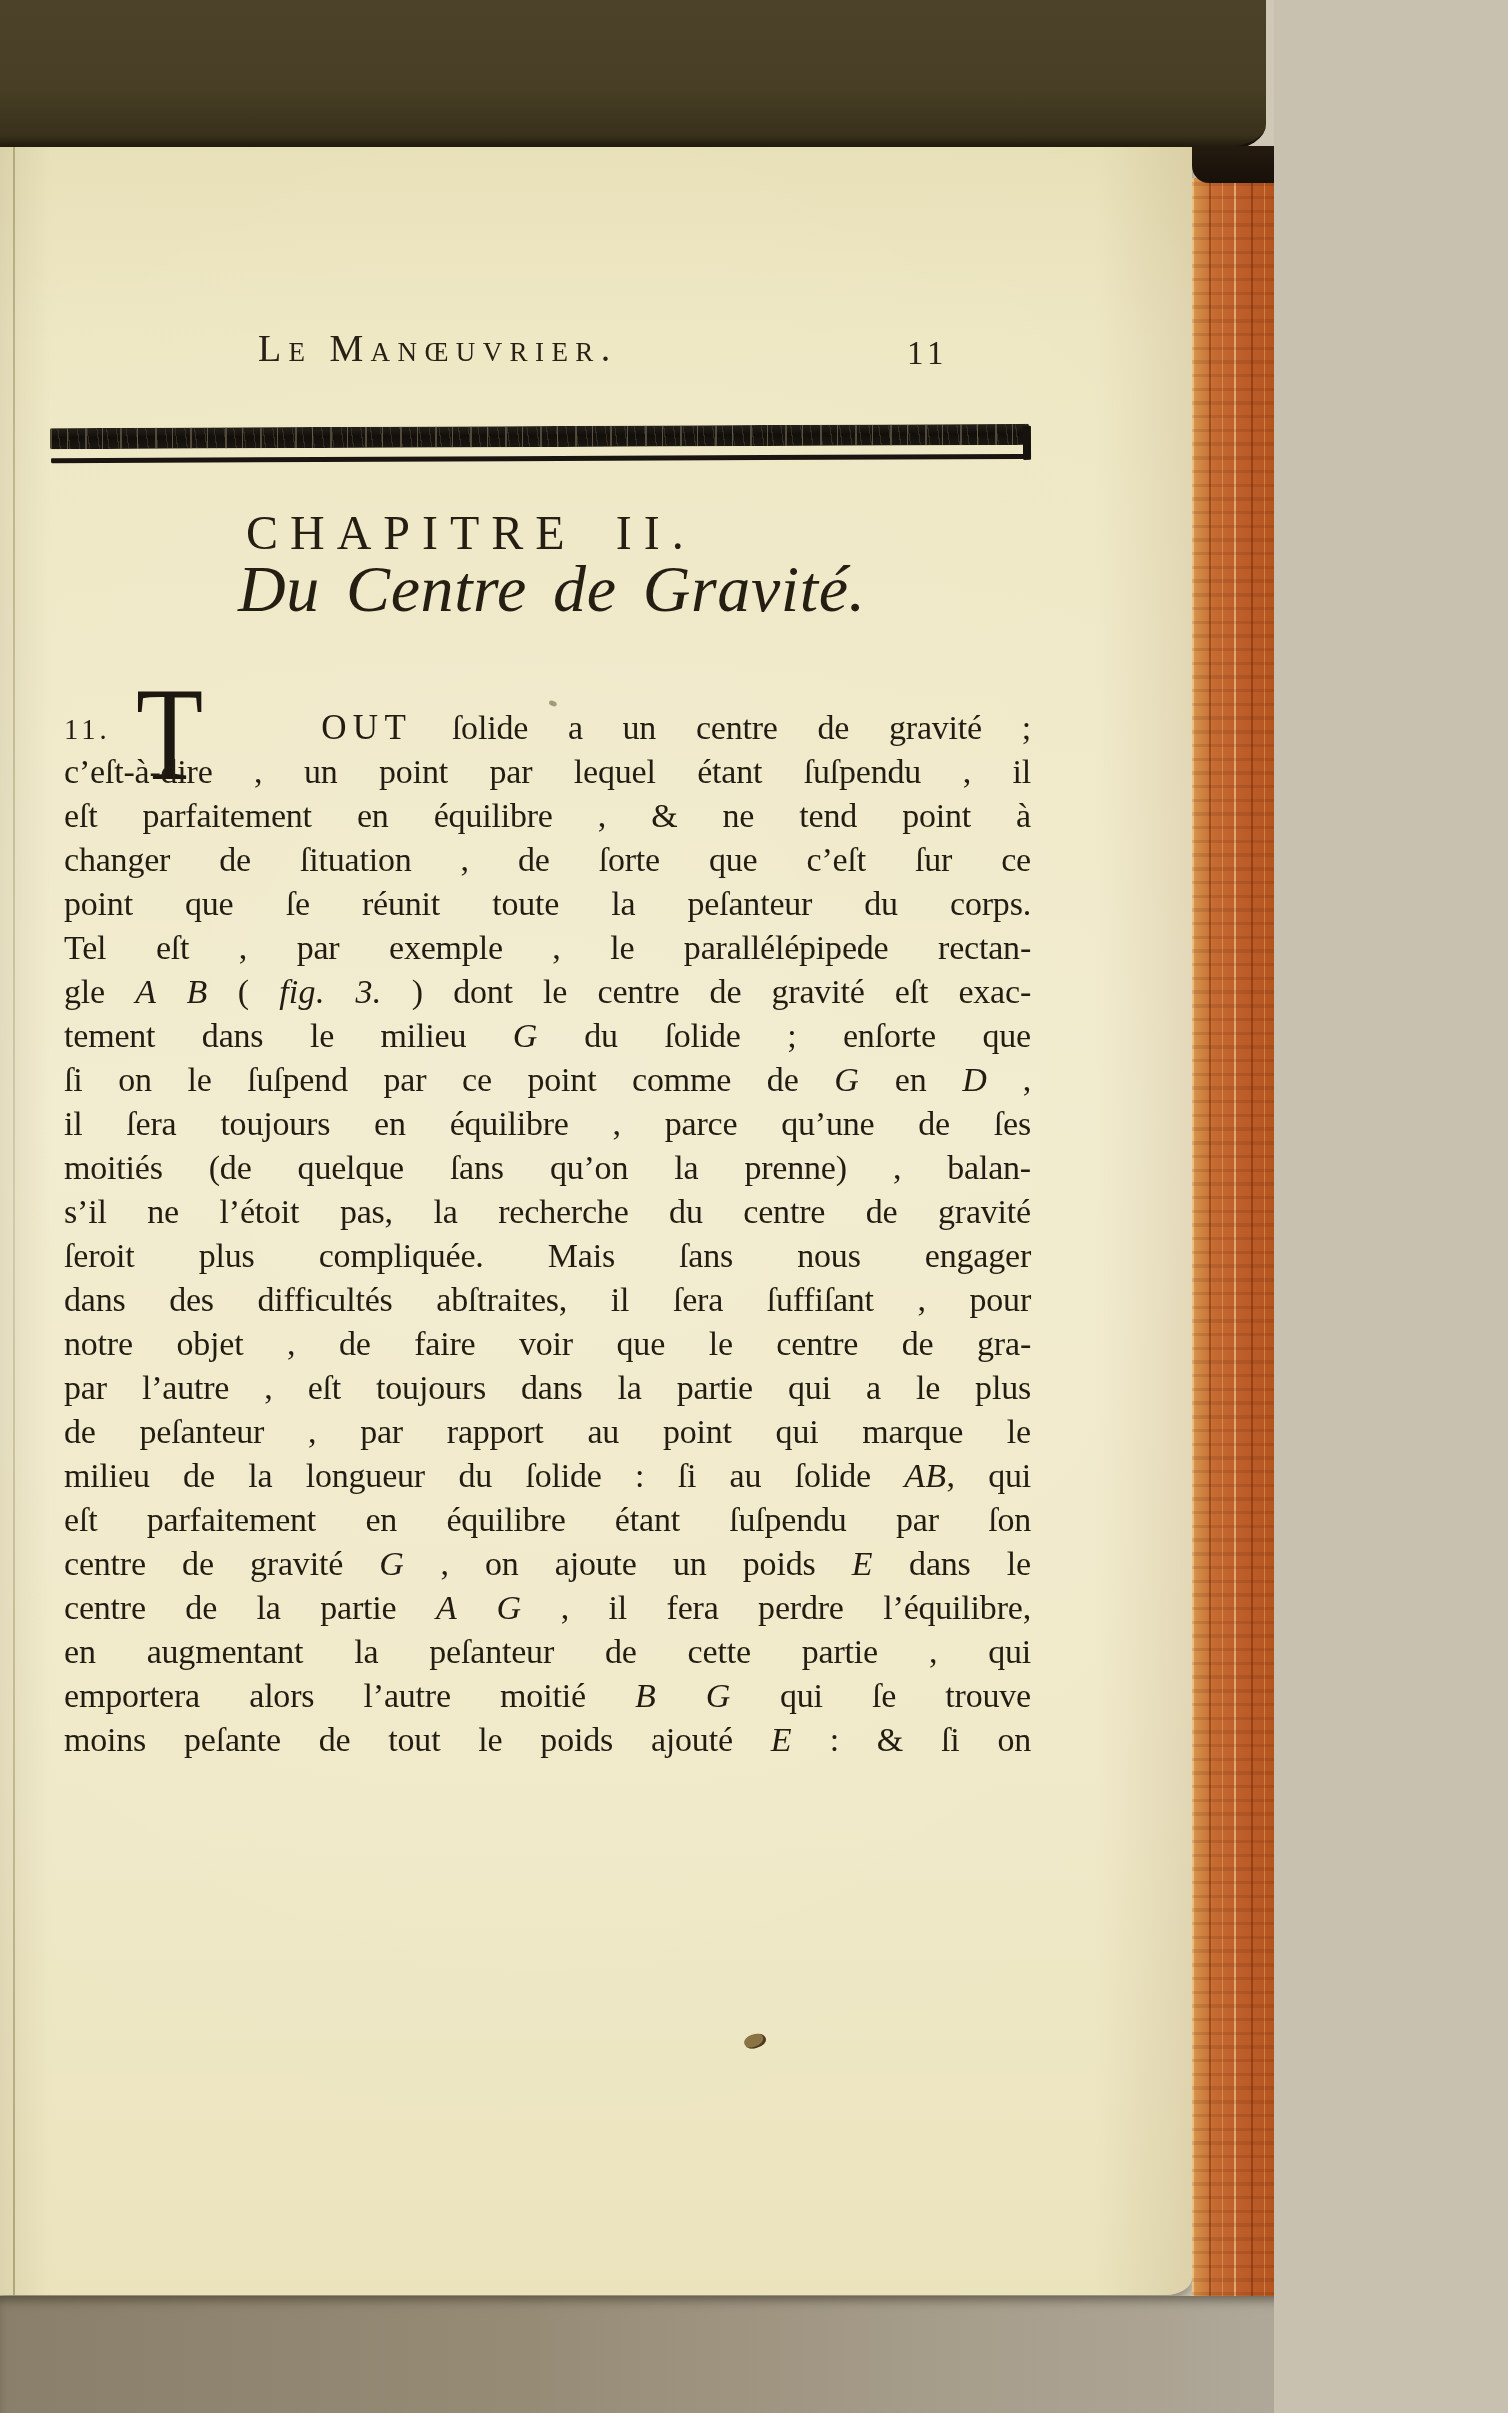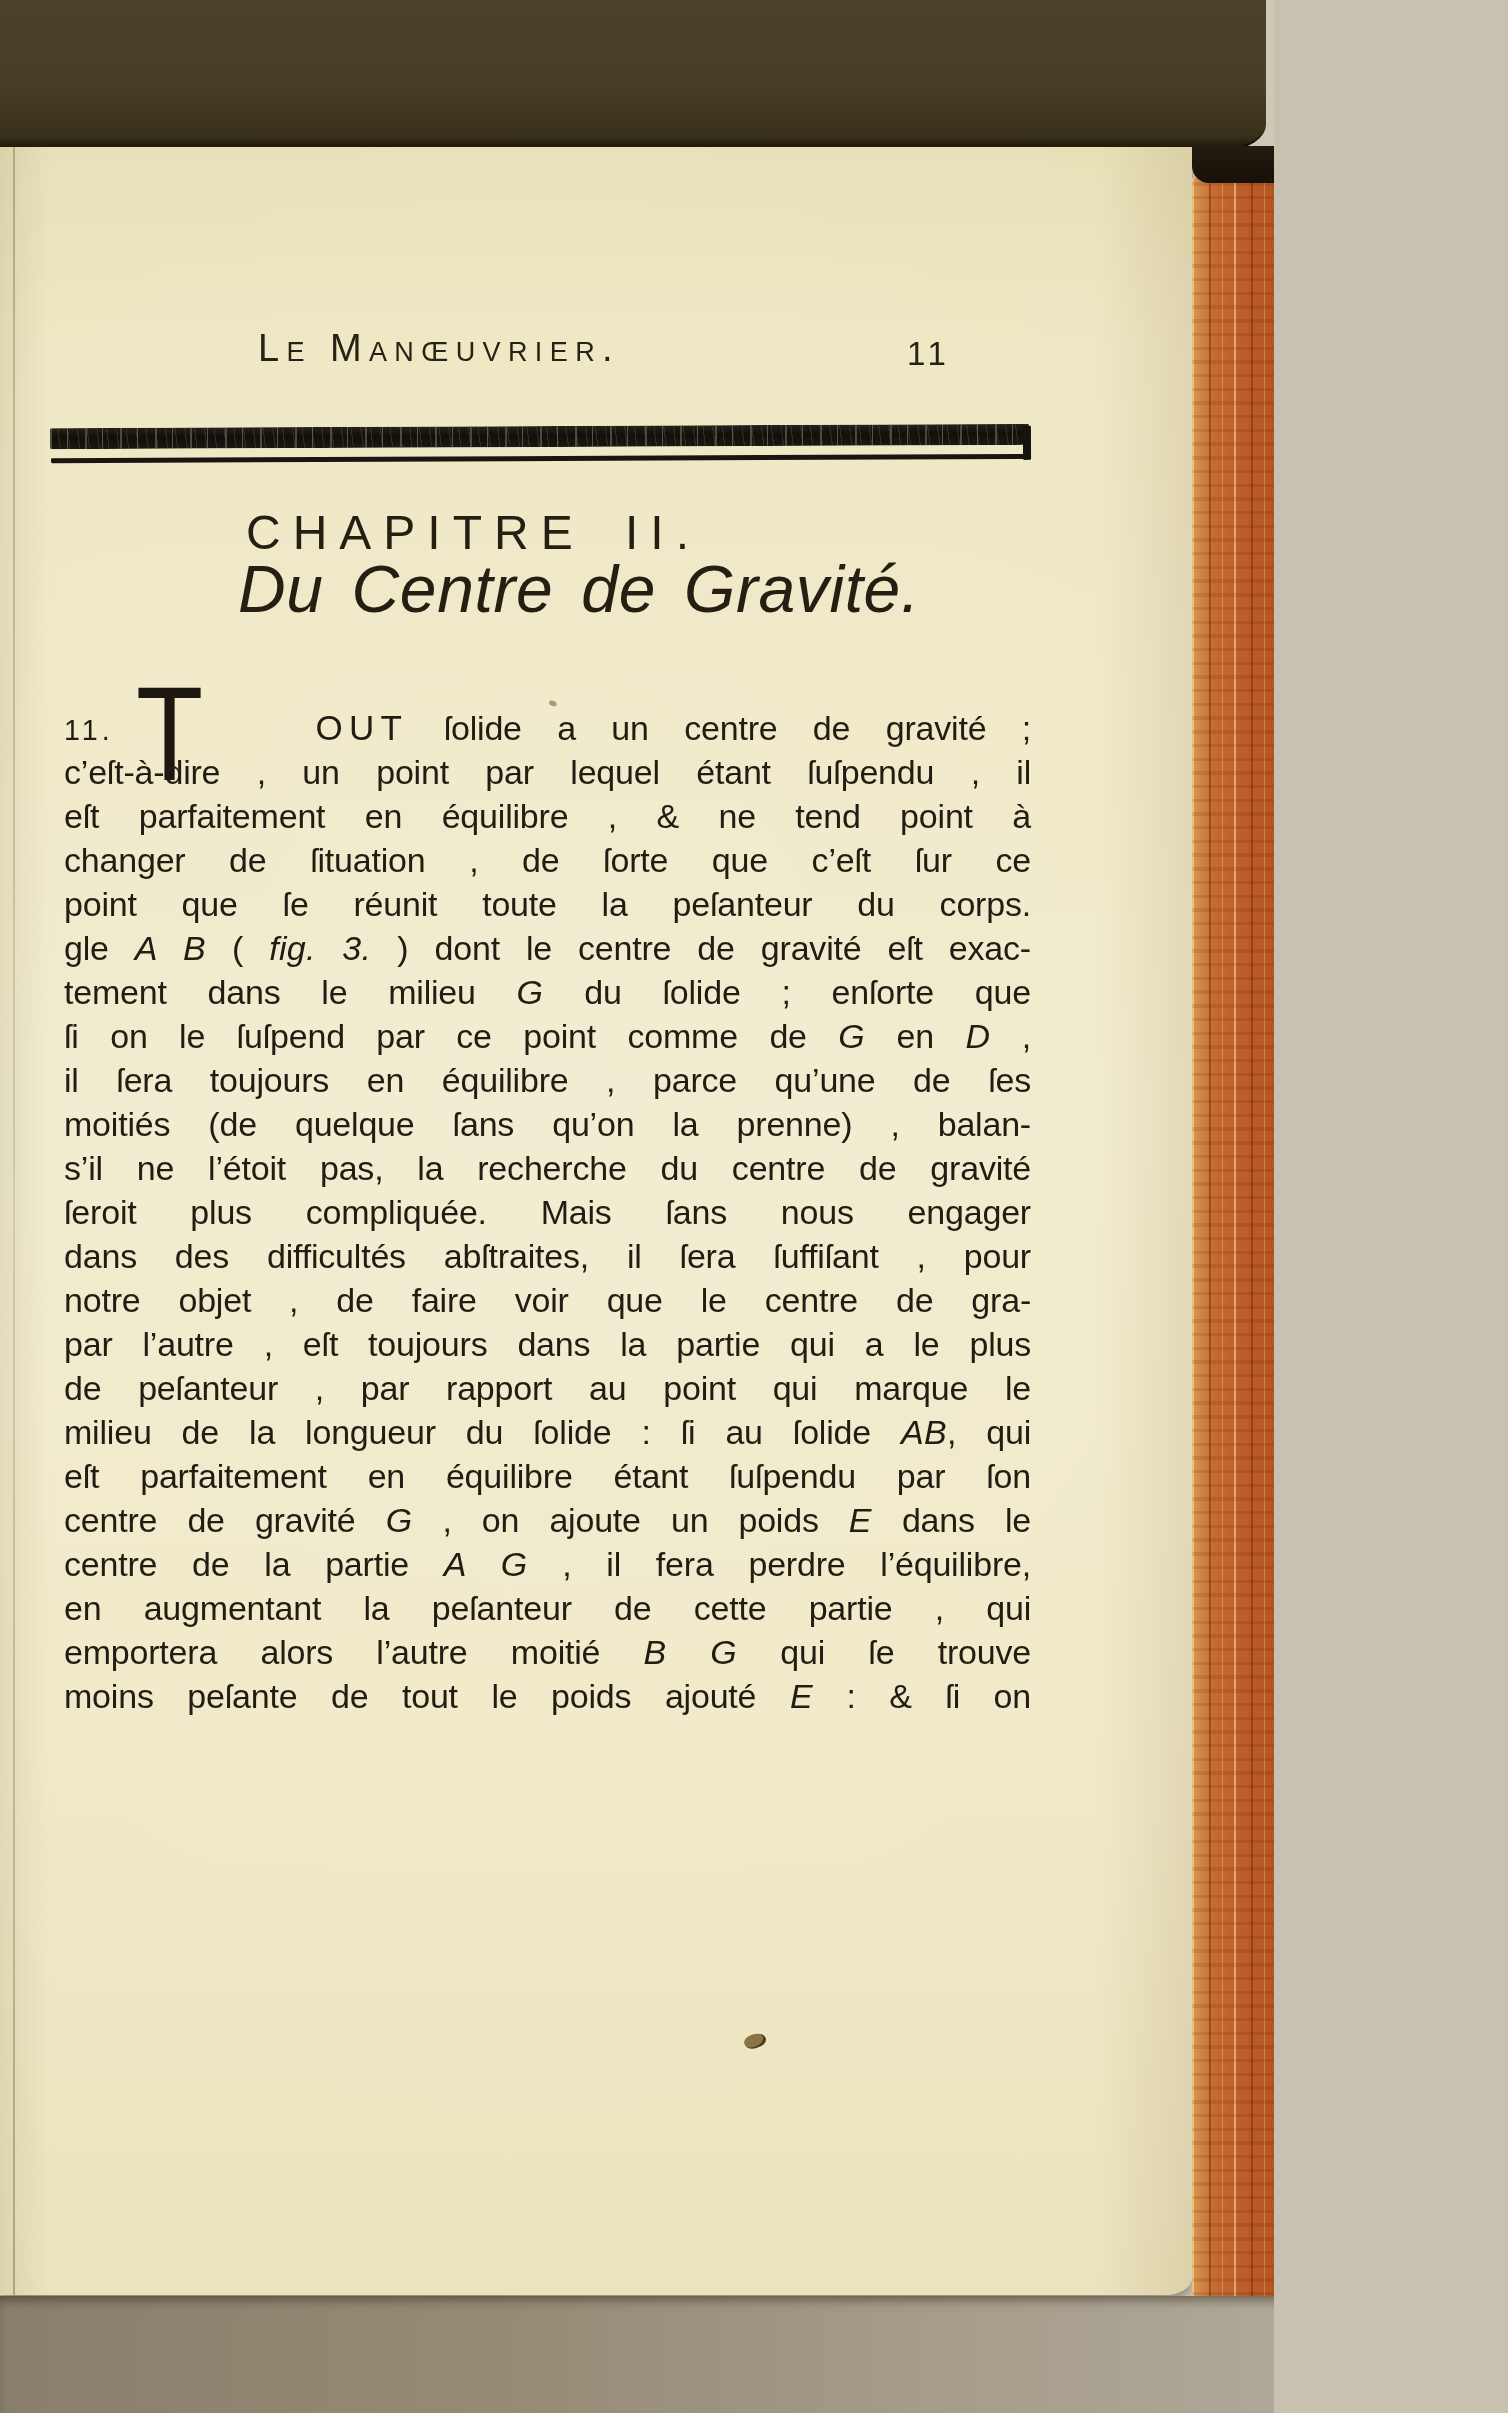--- a/index.html
+++ b/index.html
@@ -1,18 +1,18 @@
 <!DOCTYPE html>
 <html style="font-size:9.1px"><head>
 <meta charset="utf-8">
 <style>
   html,body{margin:0;padding:0;background:#c9c1af;}
   .scene{position:relative;width:1274px;height:2413px;overflow:hidden;
          background:linear-gradient(90deg,#c6beac 0%,#cbc3b1 55%,#cfc8b7 100%);
-         font-family:Liberation Sans, sans-serif;color:#241e13;}
+         font-family:Liberation Serif, serif;color:#241e13;}
 
   
   .top-band{position:absolute;left:0;top:0;width:1266px;height:147px;
             background:linear-gradient(180deg,#4c422a 0%,#473e25 60%,#39311b 92%,#211b0e 100%);
             border-bottom-right-radius:40px 26px;border-bottom:3.4px solid #171208;}
   .bottom-band{position:absolute;left:0;top:2296px;width:1508px;height:118px;
             background:linear-gradient(90deg,#897f6a 0%,#968c76 35%,#a79e8c 65%,#b6afa1 100%);
             box-shadow:inset 0 8px 10.3px -4.6px rgba(40,33,20,.55);}
 
   
@@ -126,20 +126,21 @@
       <span class="secnum">11.</span>
       <span class="dropgap"></span>
       <span class="lead">OUT</span>
       <span>ſolide a un centre de gravité ;</span>
     </div>
     <div id="body-lines">
         <div class="bodyline">c’eſt-à-dire , un point par lequel étant ſuſpendu , il</div>
         <div class="bodyline">eſt parfaitement en équilibre , &amp; ne tend point à</div>
         <div class="bodyline">changer de ſituation , de ſorte que c’eſt ſur ce</div>
         <div class="bodyline">point que ſe réunit toute la peſanteur du corps.</div>
+        <div class="bodyline">Tel eſt , par exemple , le parallélépipede rectan-</div>
         <div class="bodyline">gle <i>A B</i> ( <i>fig. 3.</i> ) dont le centre de gravité eſt exac-</div>
         <div class="bodyline">tement dans le milieu <i>G</i> du ſolide ; enſorte que</div>
         <div class="bodyline">ſi on le ſuſpend par ce point comme de <i>G</i> en <i>D</i> ,</div>
         <div class="bodyline">il ſera toujours en équilibre , parce qu’une de ſes</div>
         <div class="bodyline">moitiés (de quelque ſans qu’on la prenne) , balan-</div>
         <div class="bodyline">s’il ne l’étoit pas, la recherche du centre de gravité</div>
         <div class="bodyline">ſeroit plus compliquée. Mais ſans nous engager</div>
         <div class="bodyline">dans des difficultés abſtraites, il ſera ſuffiſant , pour</div>
         <div class="bodyline">notre objet , de faire voir que le centre de gra-</div>
         <div class="bodyline">par l’autre , eſt toujours dans la partie qui a le plus</div>

